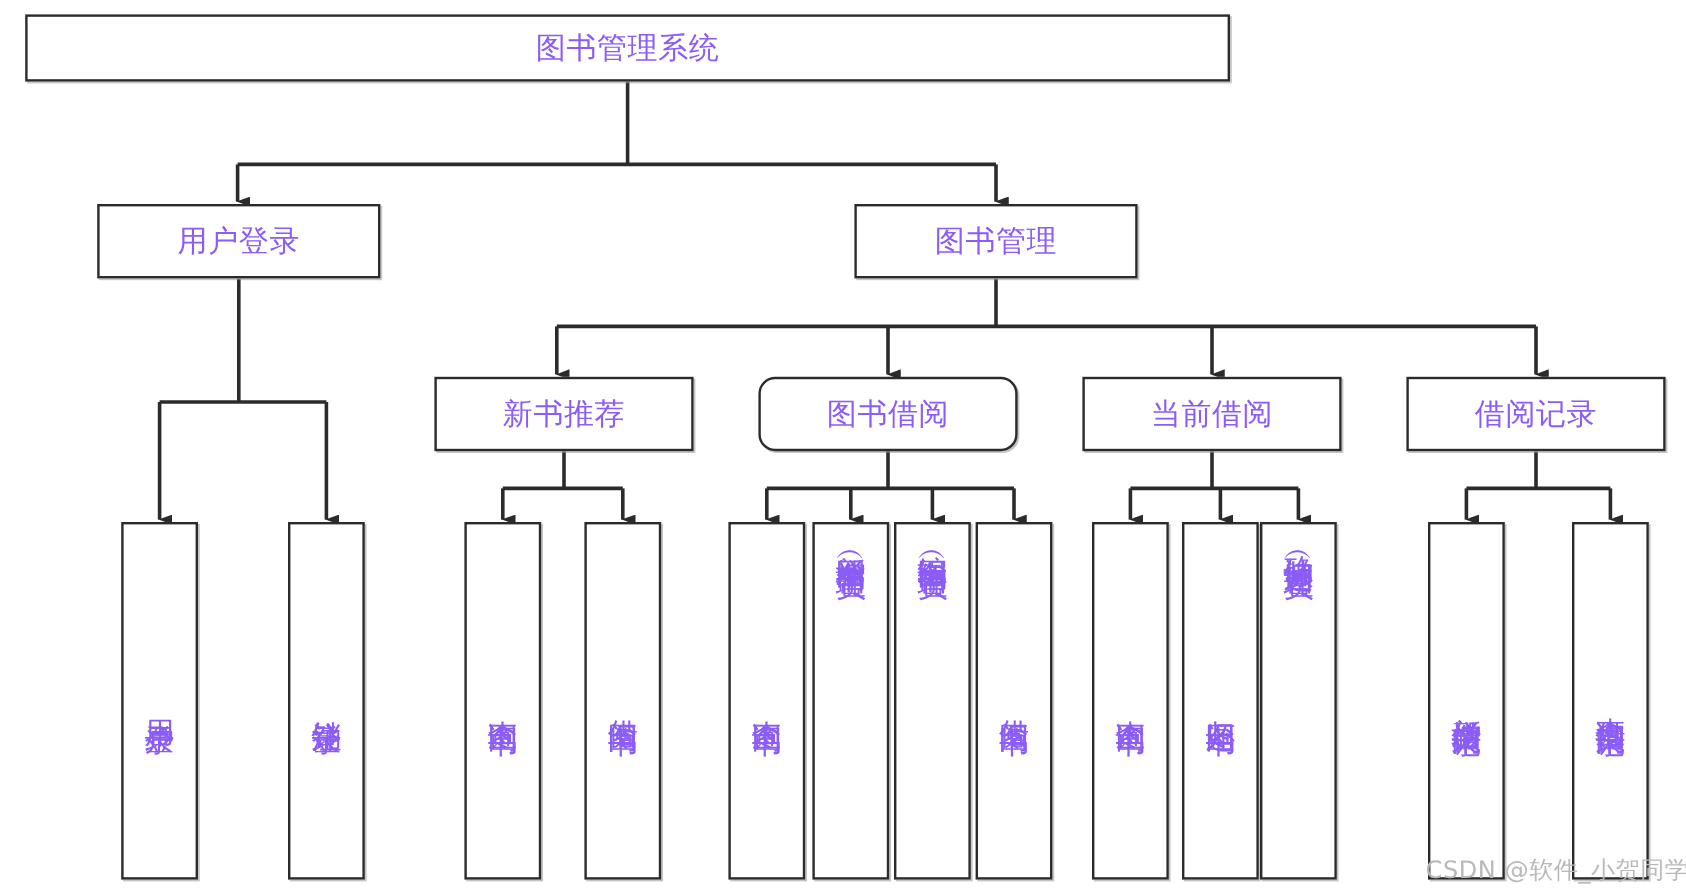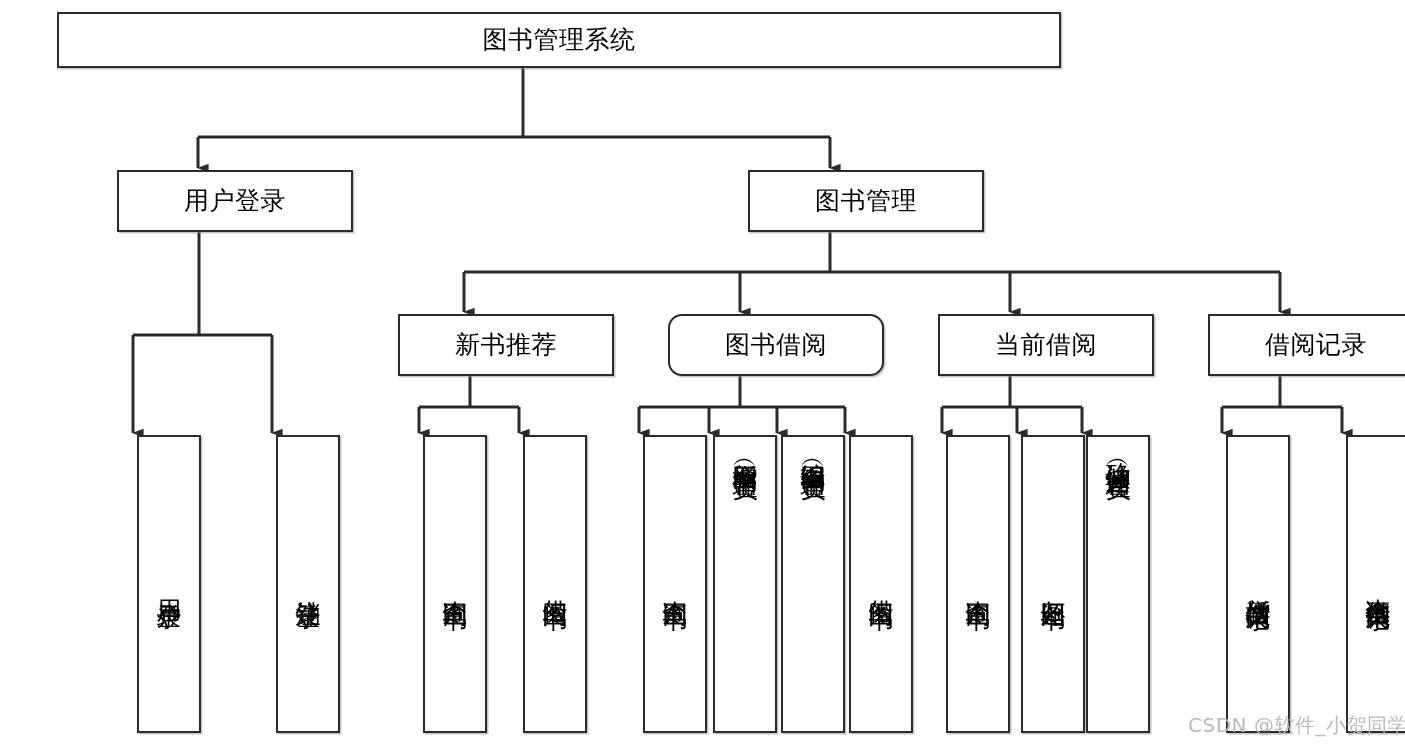--- a/index.html
+++ b/index.html
@@ -31,22 +31,21 @@
   }
   .node-box {
     position: absolute;
     box-sizing: border-box;
     background: #ffffff;
     border: 2px solid #2b2b2b;
     box-shadow: 1.5px 1.5px 0 0 rgba(150,150,150,0.55);
     display: flex;
     align-items: center;
     justify-content: center;
-    color: #000000;
-    margin-left: 36px;
+    color: #8b5cf6;
   }
   .node-label-h {
     font-size: 25px;
     line-height: 1.1;
     letter-spacing: 0.5px;
     white-space: nowrap;
     text-align: center;
   }
   .node-box.leaf {
     align-items: flex-start;

